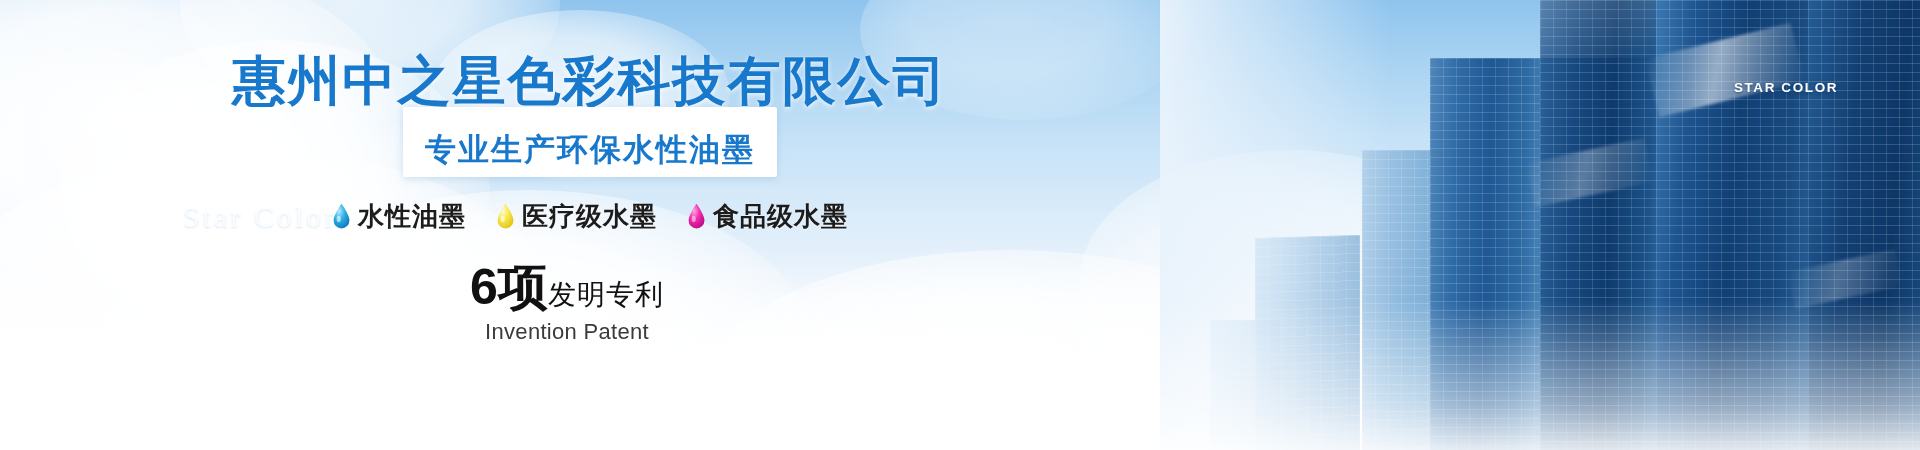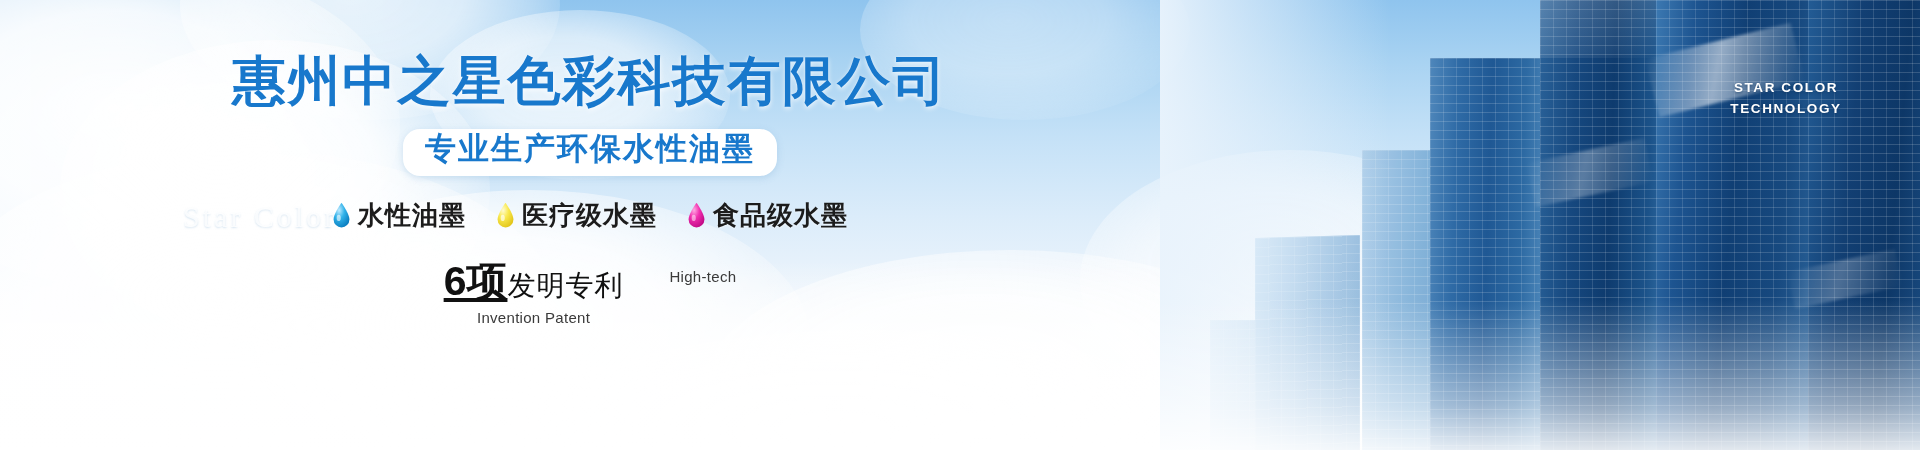--- a/index.html
+++ b/index.html
@@ -162,24 +162,23 @@
     font-size:53px;
     font-weight:bold;
     color:#1878cc;
     letter-spacing:2px;
     line-height:1;
     white-space:nowrap;
     text-shadow:0 2px 5px rgba(255,255,255,0.75), 0 0 1px rgba(255,255,255,0.9);
   }
 
   .subtitle-pill {
-    margin-top:22px;
     background:#ffffff;
-    border-radius:17px;
-    padding:2px 22px 9px;
+    border-radius:2px;
+    padding:25px 22px 9px;
     box-shadow:0 2px 7px rgba(120,170,210,0.30);
   }
   .subtitle-text {
     font-size:31px;
     font-weight:bold;
     color:#1878cc;
     letter-spacing:2px;
     line-height:1.15;
     white-space:nowrap;
   }
@@ -214,33 +213,32 @@
   .badge { text-align:center; }
   .badge-cn {
     display:flex;
     align-items:baseline;
     justify-content:center;
     white-space:nowrap;
     line-height:1;
     color:#111111;
   }
   .badge-strong {
-    font-size:41px;
+    font-size:50px;
     font-weight:bold;
     letter-spacing:0px;
-    text-decoration:underline;
   }
   .badge-rest {
     font-size:28px;
     font-weight:400;
     letter-spacing:1px;
   }
   .badge-en {
     margin-top:7px;
-    font-size:15px;
+    font-size:22px;
     color:#3a3a3a;
     letter-spacing:0.3px;
     white-space:nowrap;
   }
 </style>
 </head>
 <body>
 
 <div class="banner">
 
@@ -292,21 +290,20 @@
     <div class="glint g1"></div>
     <div class="glint g2"></div>
     <div class="glint g3"></div>
 
     <div class="city-left-fade"></div>
     <div class="city-haze"></div>
   </div>
 
   <div class="glass-brand">
     <div>STAR COLOR</div>
-    <div>TECHNOLOGY</div>
   </div>
 
   <div class="content">
 
     <h1 class="headline">惠州中之星色彩科技有限公司</h1>
 
     <div class="subtitle-pill">
       <div class="subtitle-text">专业生产环保水性油墨</div>
     </div>
 
@@ -363,19 +360,18 @@
 
       <div class="badge">
         <div class="badge-cn">
           <span class="badge-strong">6项</span>
           <span class="badge-rest">发明专利</span>
         </div>
         <div class="badge-en">Invention Patent</div>
       </div>
 
       <div class="badge">
-        <div class="badge-en">High-tech</div>
       </div>
 
     </div>
 
   </div>
 </div>
 
 </body></html>

